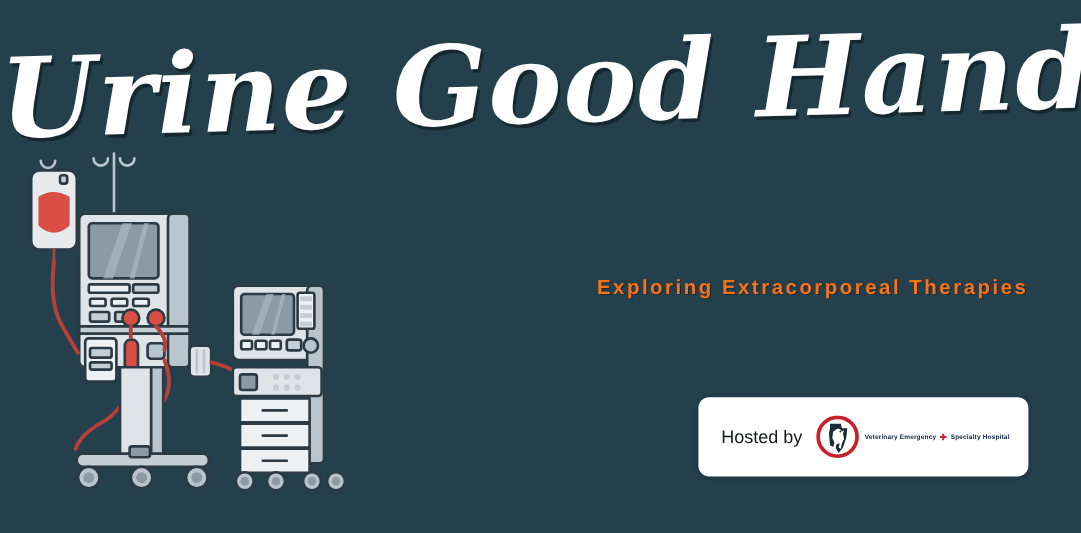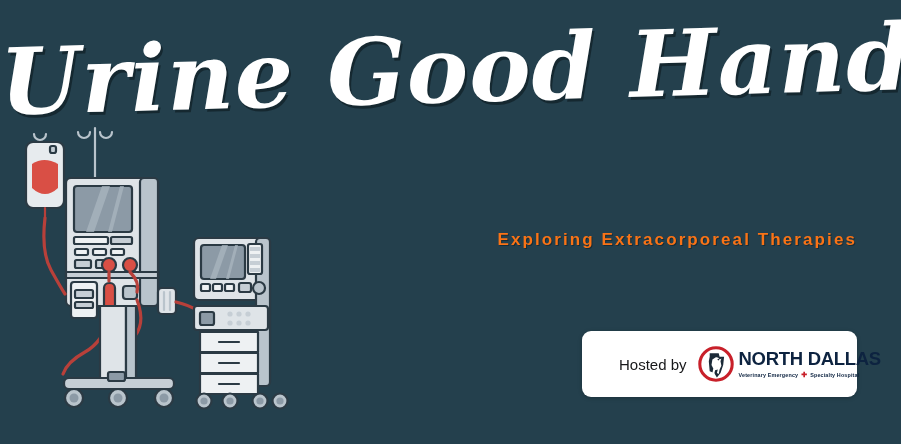--- a/index.html
+++ b/index.html
@@ -52,21 +52,21 @@
     right:44px;top:331px;
     width:275px;height:66px;
     background:#ffffff;
     border-radius:9px;
     display:flex;align-items:center;
     box-shadow:0 1px 4px rgba(0,0,0,.25);
   }
   #hosted-by{
     font-size:15px;
     color:#17181a;
-    margin-left:37px;
+    margin-left:19px;
     white-space:nowrap;
   }
   #logo-lockup{display:flex;align-items:center;margin-left:11px;}
   #logo-mark{width:36px;height:36px;flex:0 0 36px;}
   #logo-text{margin-left:5px;}
   #logo-name{
     font-size:18.5px;font-weight:700;
     color:#0d2340;letter-spacing:-.3px;
     line-height:1;white-space:nowrap;
   }
@@ -220,21 +220,20 @@
     <div id="logo-lockup">
       <span id="logo-mark">
         <svg viewBox="0 0 40 40" width="36" height="36" aria-hidden="true">
           <circle cx="20" cy="20" r="18" fill="#ffffff" stroke="#c8202a" stroke-width="3.4"></circle>
           <path d="M13 8 h10 l1 4 h5 l-1 9 l-3 9 l-4 5 l-3 -5 l-5 -2 l-1 -11 l1 -5 z" fill="#1b2a38"></path>
           <path d="M19 13 c2 -1 4 0 5 2 l2 -1 l-1 3 l1 5 l-2 4 l-1 5 l-2 -1 l1 -4 l-3 1 l-1 4 l-2 -1 l1 -5 l-2 -4 l1 -6 z" fill="#ffffff"></path>
           <circle cx="22.6" cy="15.1" r="0.9" fill="#1b2a38"></circle>
         </svg>
       </span>
       <span id="logo-text">
-        <span id="logo-name">NORTH DALLAS</span>
         <span id="logo-tag-row">
           <span>Veterinary Emergency</span>
           <span class="tag-cross">✚</span>
           <span>Specialty Hospital</span>
         </span>
       </span>
     </div>
   </div>
 
 </div>

